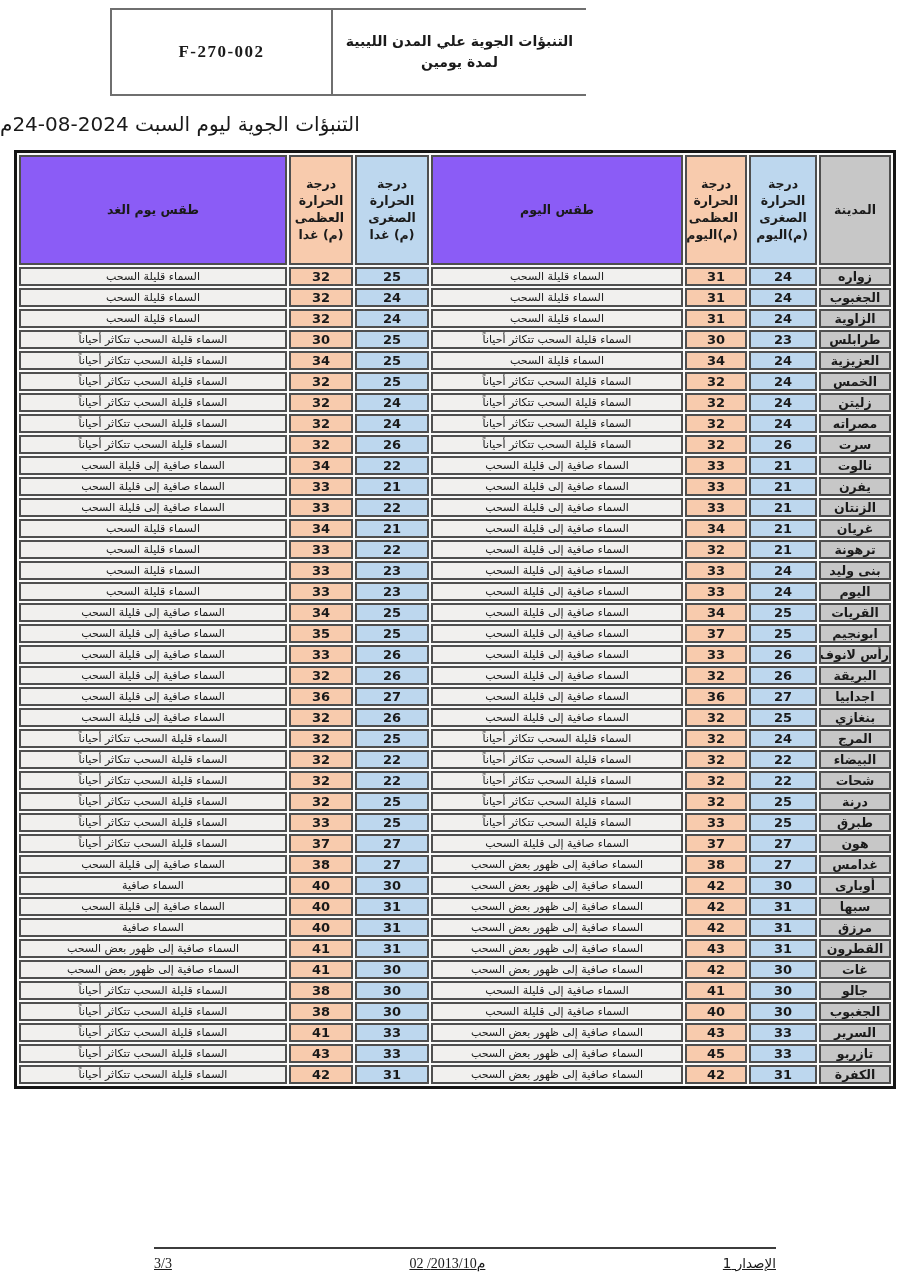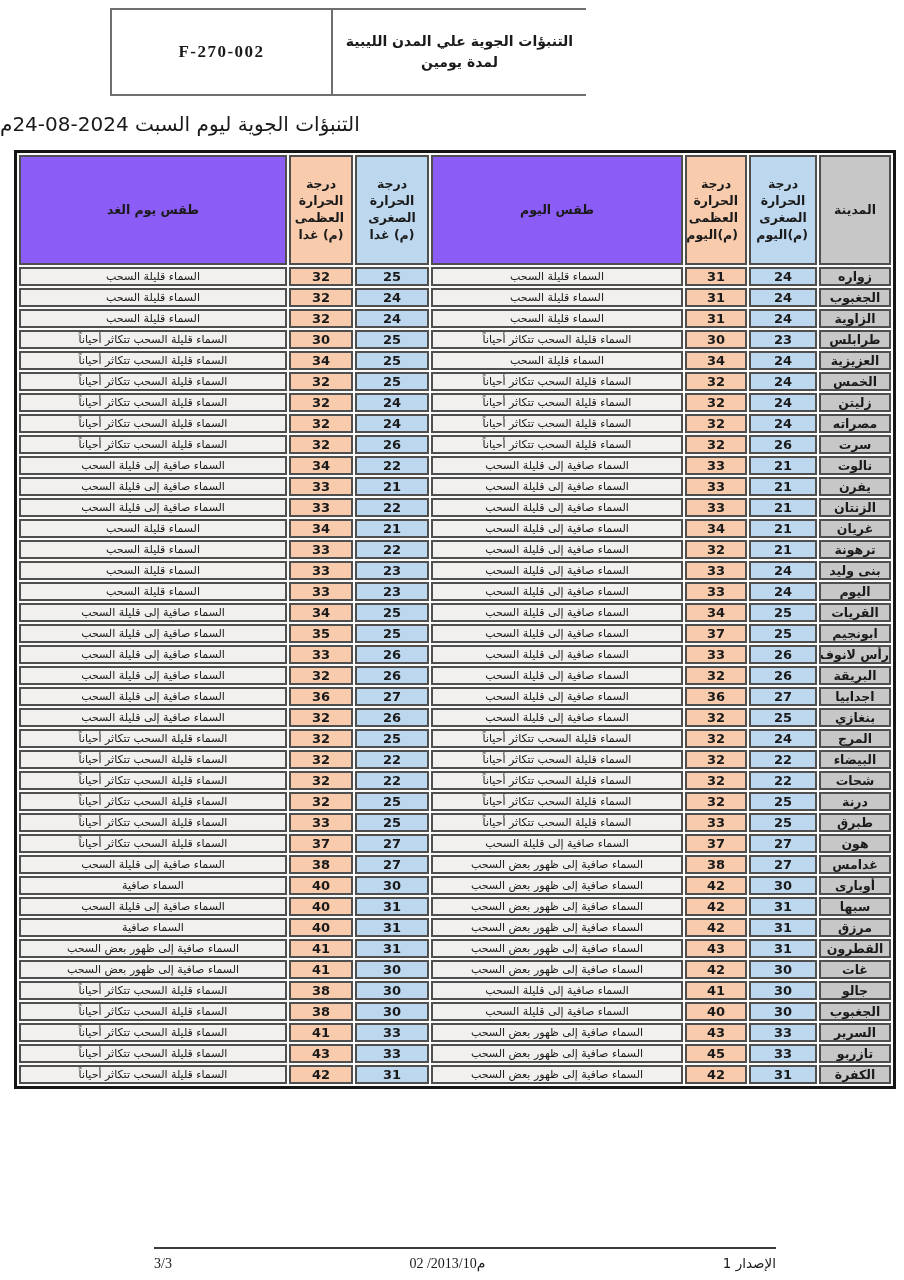--- a/index.html
+++ b/index.html
@@ -29,21 +29,21 @@
   .forecast th{height:92px;font-size:12.5px;font-weight:bold;line-height:1.35;white-space:normal;padding:7px;}
   .forecast td{height:15px;line-height:15px;}
   .h-city,.c-city{background:#c7c7c7;}
   .h-min,.c-min{background:#bdd7ee;}
   .h-max,.c-max{background:#f8cbad;}
   .h-wx{background:#8b5cf6;}
   .c-wx{background:#f1f0ee;font-size:11px;}
   .c-city{font-weight:bold;font-size:12.5px;}
   .c-min,.c-max{font-weight:bold;font-size:13px;}
   
-  .footer{position:absolute;left:154px;bottom:8px;width:622px;border-top:2px solid #3c3c3c;padding-top:6px;}
+  .footer{position:absolute;left:154px;bottom:8px;width:622px;border-top:2px solid #3c3c3c;padding-top:6px;text-decoration:underline;}
   .footer-row{direction:ltr;display:flex;justify-content:space-between;align-items:baseline;}
   .footer-page,.footer-date{font-family:"Liberation Serif",serif;font-size:14px;}
   .footer-version{font-size:13.5px;direction:rtl;}
 </style>
 </head>
 <body>
 
 <div class="form-header">
   <div class="fh-cell form-title">التنبؤات الجوية علي المدن الليبية لمدة يومين</div>
   <div class="fh-cell form-code">F-270-002</div>

